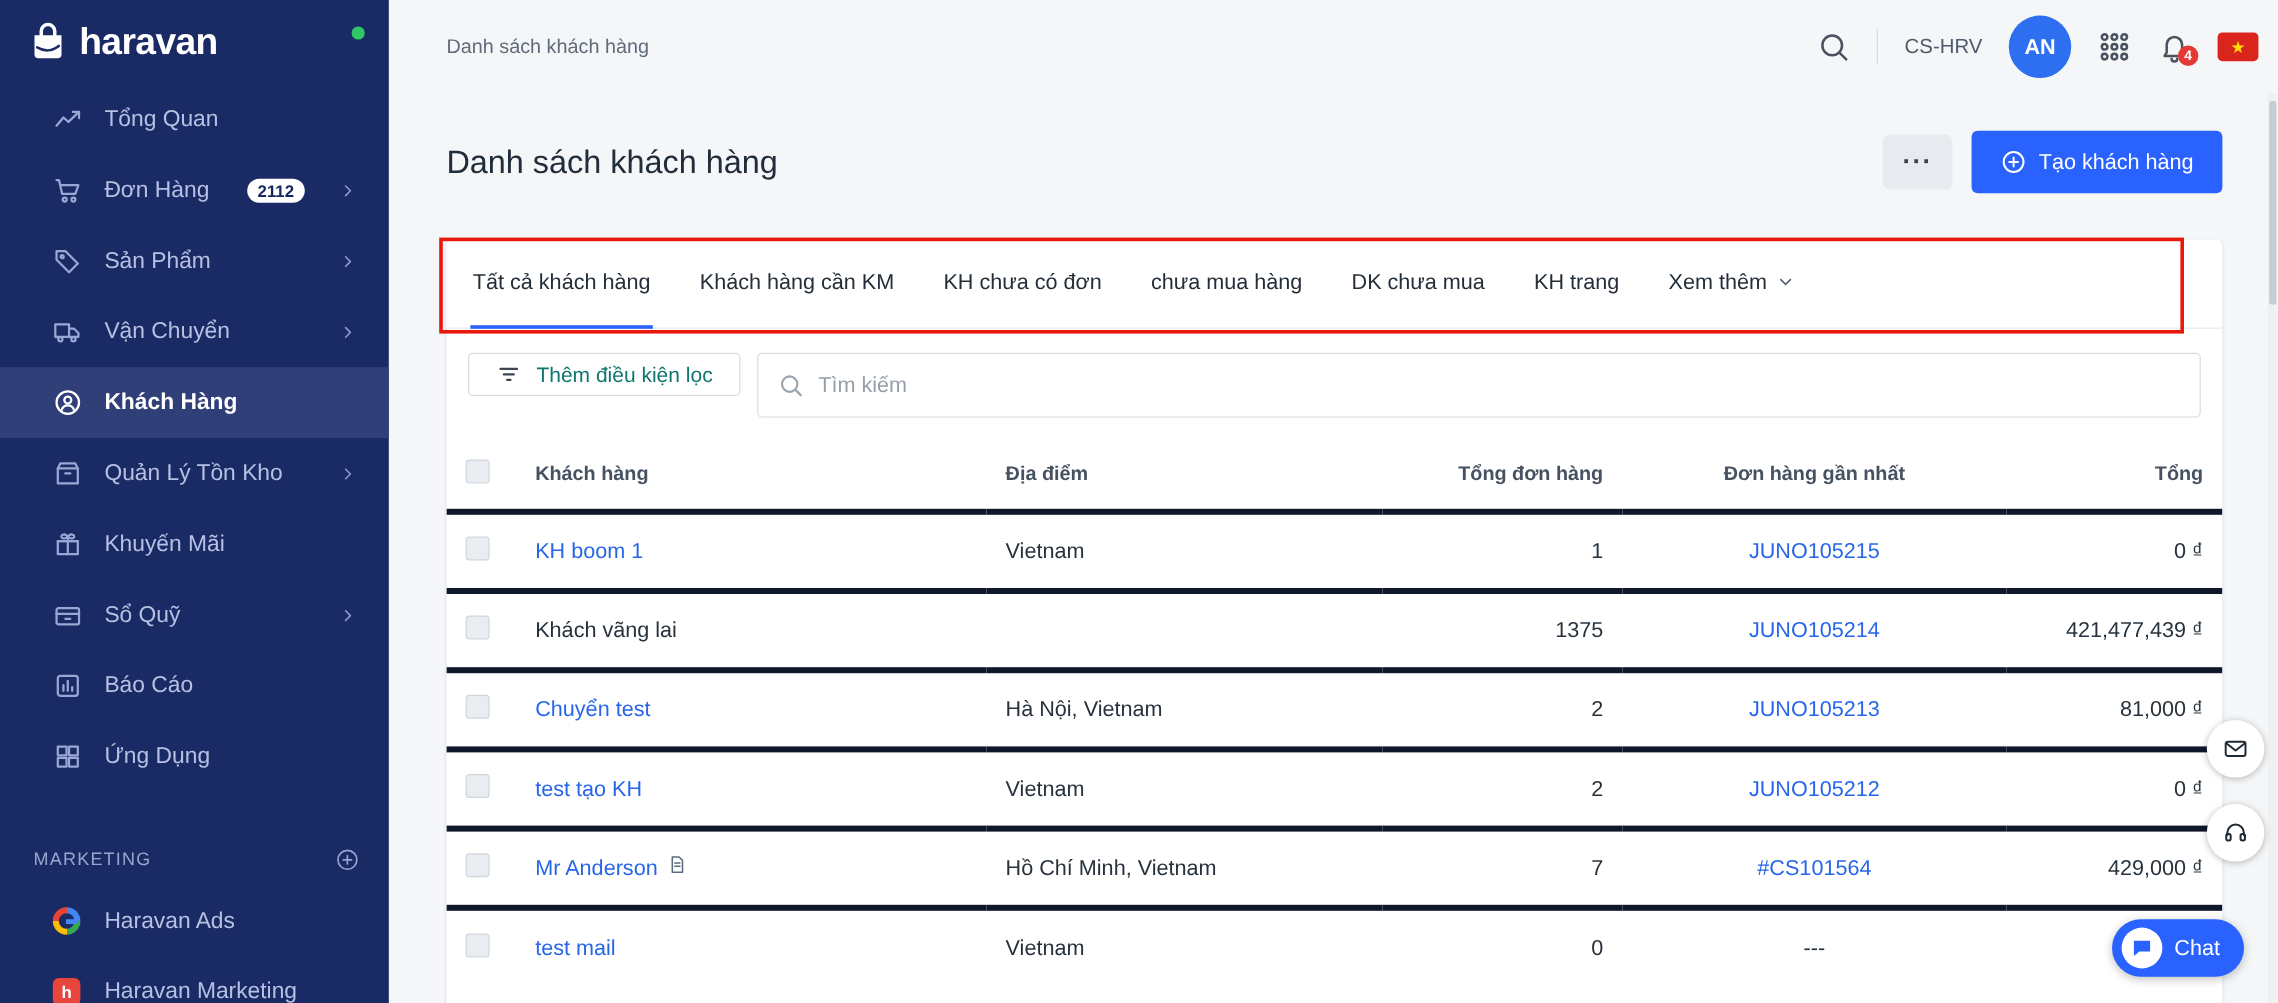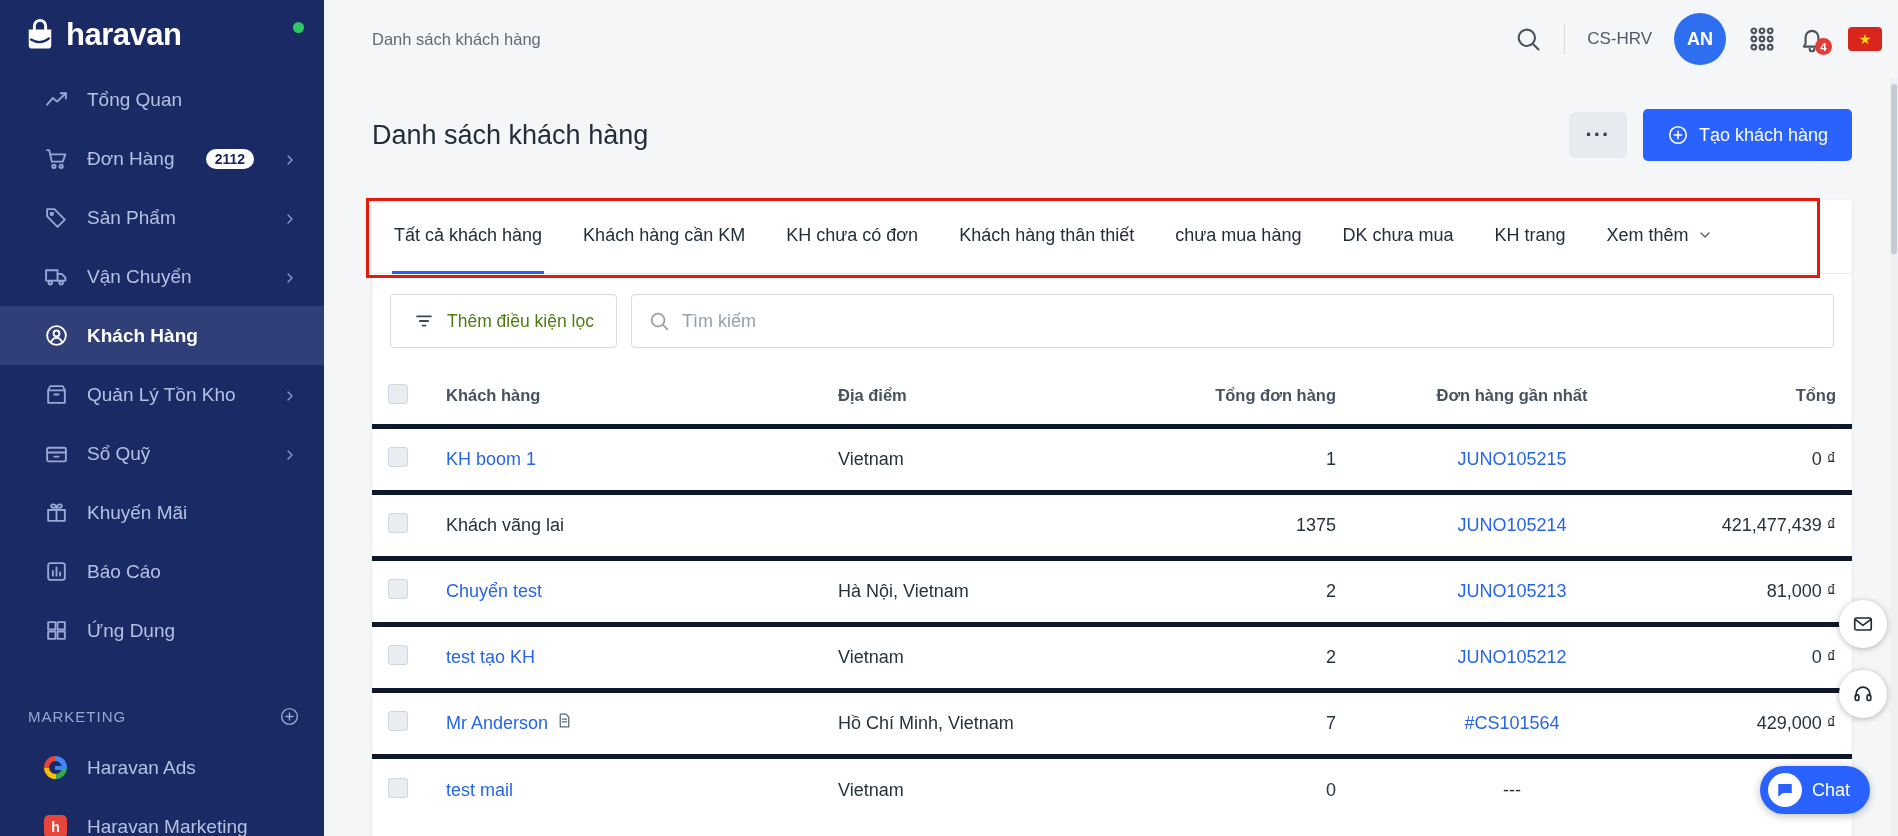--- a/index.html
+++ b/index.html
@@ -56,21 +56,21 @@
   .more-btn { width:58px; height:46px; background:#e7eaee; border:none; border-radius:6px; color:#39434e; font-size:22px; font-weight:bold; letter-spacing:1px; cursor:pointer; line-height:0; }
   .create-btn { height:52px; background:#2962ff; border:none; border-radius:5px; color:#fff; font-size:18px; padding:0 24px; display:flex; align-items:center; gap:10px; cursor:pointer; font-family:inherit; }
   .create-btn svg { width:22px; height:22px; stroke:#fff; fill:none; stroke-width:1.8; stroke-linecap:round; }
   
   .card { margin:38px 46px 0 48px; width:1480px; background:#ffffff; border-radius:4px; box-shadow:0 1px 3px rgba(20,30,50,.10); height:680px; overflow:hidden; }
   .tabbar { height:74px; display:flex; align-items:center; padding:0 20px; gap:37px; border-bottom:1px solid #e6e9ed; }
   .tab { font-size:18px; color:#232e39; height:74px; display:flex; align-items:center; gap:8px; cursor:pointer; border-bottom:3px solid transparent; padding:0 2px; white-space:nowrap; }
   .tab.active { border-bottom-color:#2962ff; font-weight:500; }
   .tab svg { width:16px; height:16px; stroke:#55606c; fill:none; stroke-width:2; stroke-linecap:round; stroke-linejoin:round; }
   .filter-row { display:flex; gap:14px; padding:20px 18px; }
-  .filter-btn { height:54px; background:#fff; border:1px solid #d6dbe0; border-radius:4px; font-size:17.5px; color:#4d7c0f; display:flex; align-items:center; gap:12px; padding:0 22px; cursor:pointer; font-family:inherit; white-space:nowrap; }
+  .filter-btn { height:36px; background:#fff; border:1px solid #d6dbe0; border-radius:4px; font-size:17.5px; color:#0f766e; display:flex; align-items:center; gap:12px; padding:0 22px; cursor:pointer; font-family:inherit; white-space:nowrap; }
   .filter-btn svg { width:22px; height:22px; stroke:#3c4652; fill:none; stroke-width:2; stroke-linecap:round; }
   .search-box { flex:1; height:54px; border:1px solid #d6dbe0; border-radius:4px; display:flex; align-items:center; padding:0 16px; gap:12px; }
   .search-box svg { width:22px; height:22px; stroke:#9aa4af; fill:none; stroke-width:2; stroke-linecap:round; }
   .search-box input { border:none; outline:none; flex:1; font-size:18px; font-family:inherit; color:#27323d; }
   .search-box input::placeholder { color:#95a0ab; }
   
   table { width:1480px; border-collapse:collapse; table-layout:fixed; }
   th { height:58px; font-size:16.5px; font-weight:bold; color:#465260; text-align:left; padding:0 16px; }
   td { height:66px; font-size:18px; color:#27323d; padding:0 16px; border-top:5px solid #0f172a; }
   .col-orders, .col-total { text-align:right; }
@@ -182,40 +182,40 @@
       </span>
     <span>Quản Lý Tồn Kho</span>
     <span class="nav-chev"><svg viewBox="0 0 24 24">
           <path d="M9 6l6 6-6 6"></path>
         </svg></span>
   </div>
 
   <div class="nav-item">
     <span class="nav-icon">
         <svg viewBox="0 0 24 24">
+          <rect x="4" y="9.5" width="16" height="10.5"></rect>
+          <path d="M4 9.5h16M12 6.5v13.5"></path>
+          <path d="M12 6.5c-1.5-3.5-6-2.5-5 0 .8 2 5 0 5 0zm0 0c1.5-3.5 6-2.5 5 0-.8 2-5 0-5 0z"></path>
+        </svg>
+      </span>
+    <span>Khuyến Mãi</span>
+  </div>
+
+  <div class="nav-item">
+    <span class="nav-icon">
+        <svg viewBox="0 0 24 24">
           <rect x="3" y="6.5" width="18" height="13" rx="1.5"></rect>
           <path d="M3 11h18"></path>
           <path d="M10 15h4"></path>
         </svg>
       </span>
     <span>Sổ Quỹ</span>
     <span class="nav-chev"><svg viewBox="0 0 24 24">
           <path d="M9 6l6 6-6 6"></path>
         </svg></span>
-  </div>
-
-  <div class="nav-item">
-    <span class="nav-icon">
-        <svg viewBox="0 0 24 24">
-          <rect x="4" y="9.5" width="16" height="10.5"></rect>
-          <path d="M4 9.5h16M12 6.5v13.5"></path>
-          <path d="M12 6.5c-1.5-3.5-6-2.5-5 0 .8 2 5 0 5 0zm0 0c1.5-3.5 6-2.5 5 0-.8 2-5 0-5 0z"></path>
-        </svg>
-      </span>
-    <span>Khuyến Mãi</span>
   </div>
 
   <div class="nav-item">
     <span class="nav-icon">
         <svg viewBox="0 0 24 24">
           <rect x="4" y="4" width="16" height="16" rx="2"></rect>
           <path d="M8.5 16v-4.5M12 16V8M15.5 16v-3"></path>
         </svg>
       </span>
     <span>Báo Cáo</span>
@@ -302,21 +302,20 @@
         <span>Tạo khách hàng</span>
       </button>
     </div>
   </div>
 
   <div class="card">
     <div class="tabbar">
       <span class="tab active">Tất cả khách hàng</span>
       <span class="tab">Khách hàng cần KM</span>
       <span class="tab">KH chưa có đơn</span>
-      <span class="tab">Khách hàng thân thiết</span>
       <span class="tab">chưa mua hàng</span>
       <span class="tab">DK chưa mua</span>
       <span class="tab">KH trang</span>
       <span class="tab">
         <span>Xem thêm</span>
         <svg viewBox="0 0 24 24">
             <path d="M6 9l6 6 6-6"></path>
           </svg>
       </span>
     </div>

